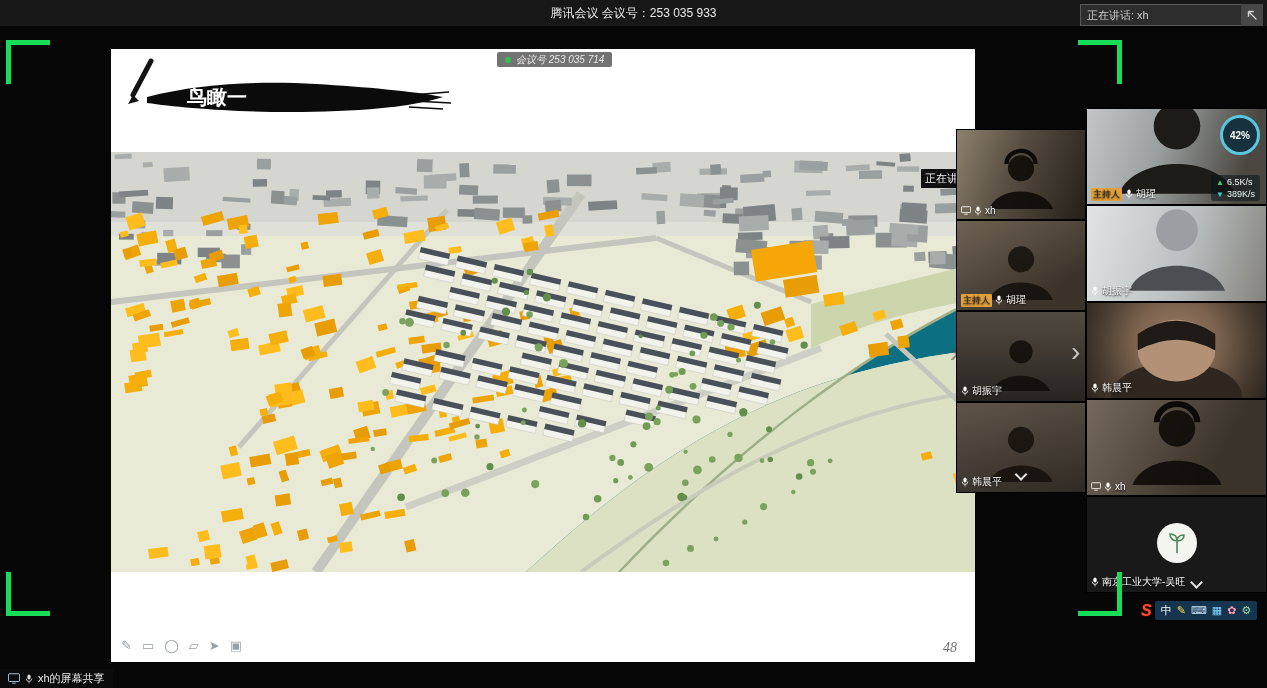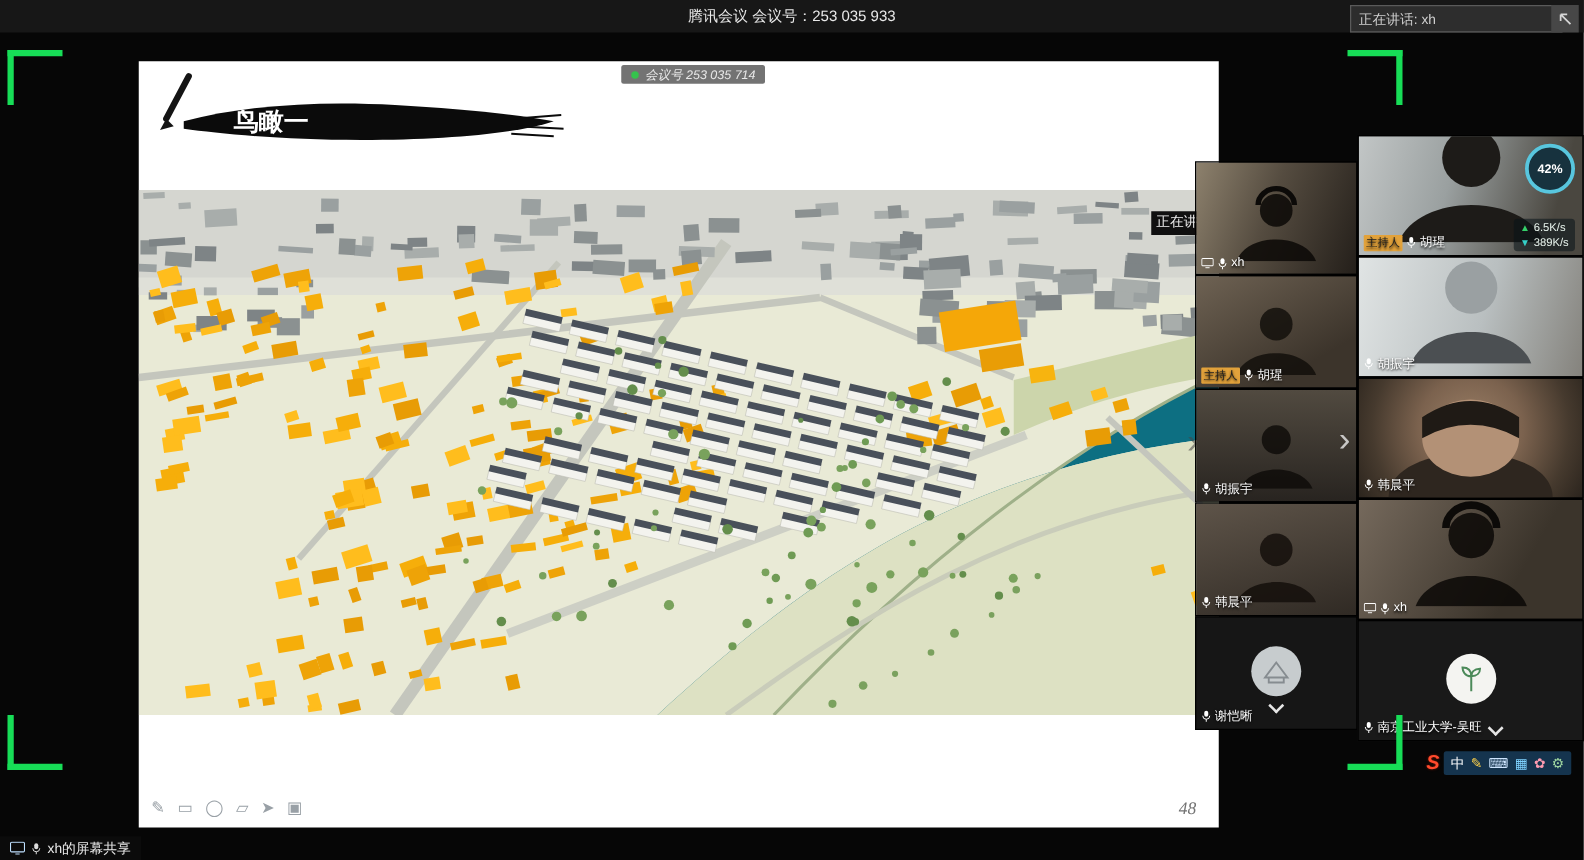--- a/index.html
+++ b/index.html
@@ -721,34 +721,20 @@
         <path d="M8,42 C14,27 46,27 52,42 Z" fill="rgba(18,14,10,.82)"></path>
     </svg>
     <div class="nm">
       <svg width="8" height="10" viewBox="0 0 10 12">
         <rect x="3" y="0.5" width="4" height="6" rx="2" fill="#fff"></rect>
         <path d="M1.5 5.5 a3.5 3.5 0 0 0 7 0 M5 9 v2.5" stroke="#fff" fill="none" stroke-width="1"></path>
       </svg>
       <span>韩晨平</span>
     </div>
   </div>
-  <div class="tile c1t5">
-    <div class="avatarc av1">
-      <svg width="26" height="26" viewBox="0 0 26 26">
-        <path d="M4,18 L13,6 L22,18 Z M7,18 v4 h12 v-4" stroke="#868c90" stroke-width="1.5" fill="none"></path>
-      </svg>
-    </div>
-    <div class="nm">
-      <svg width="8" height="10" viewBox="0 0 10 12">
-        <rect x="3" y="0.5" width="4" height="6" rx="2" fill="#fff"></rect>
-        <path d="M1.5 5.5 a3.5 3.5 0 0 0 7 0 M5 9 v2.5" stroke="#fff" fill="none" stroke-width="1"></path>
-      </svg>
-      <span>谢恺晰</span>
-    </div>
-  </div>
   <div class="col1-chev"><span class="chev"></span></div>
 </div>
 
 <div class="col2">
   <div class="tile c2t1">
     <svg class="sil" viewBox="0 0 60 42" style="width:78%">
       <circle cx="30" cy="13" r="10" fill="#1d1b18"></circle>
         <path d="M5,42 C12,25 48,25 55,42 Z" fill="#1d1b18"></path>
     </svg>
     <div class="net">

